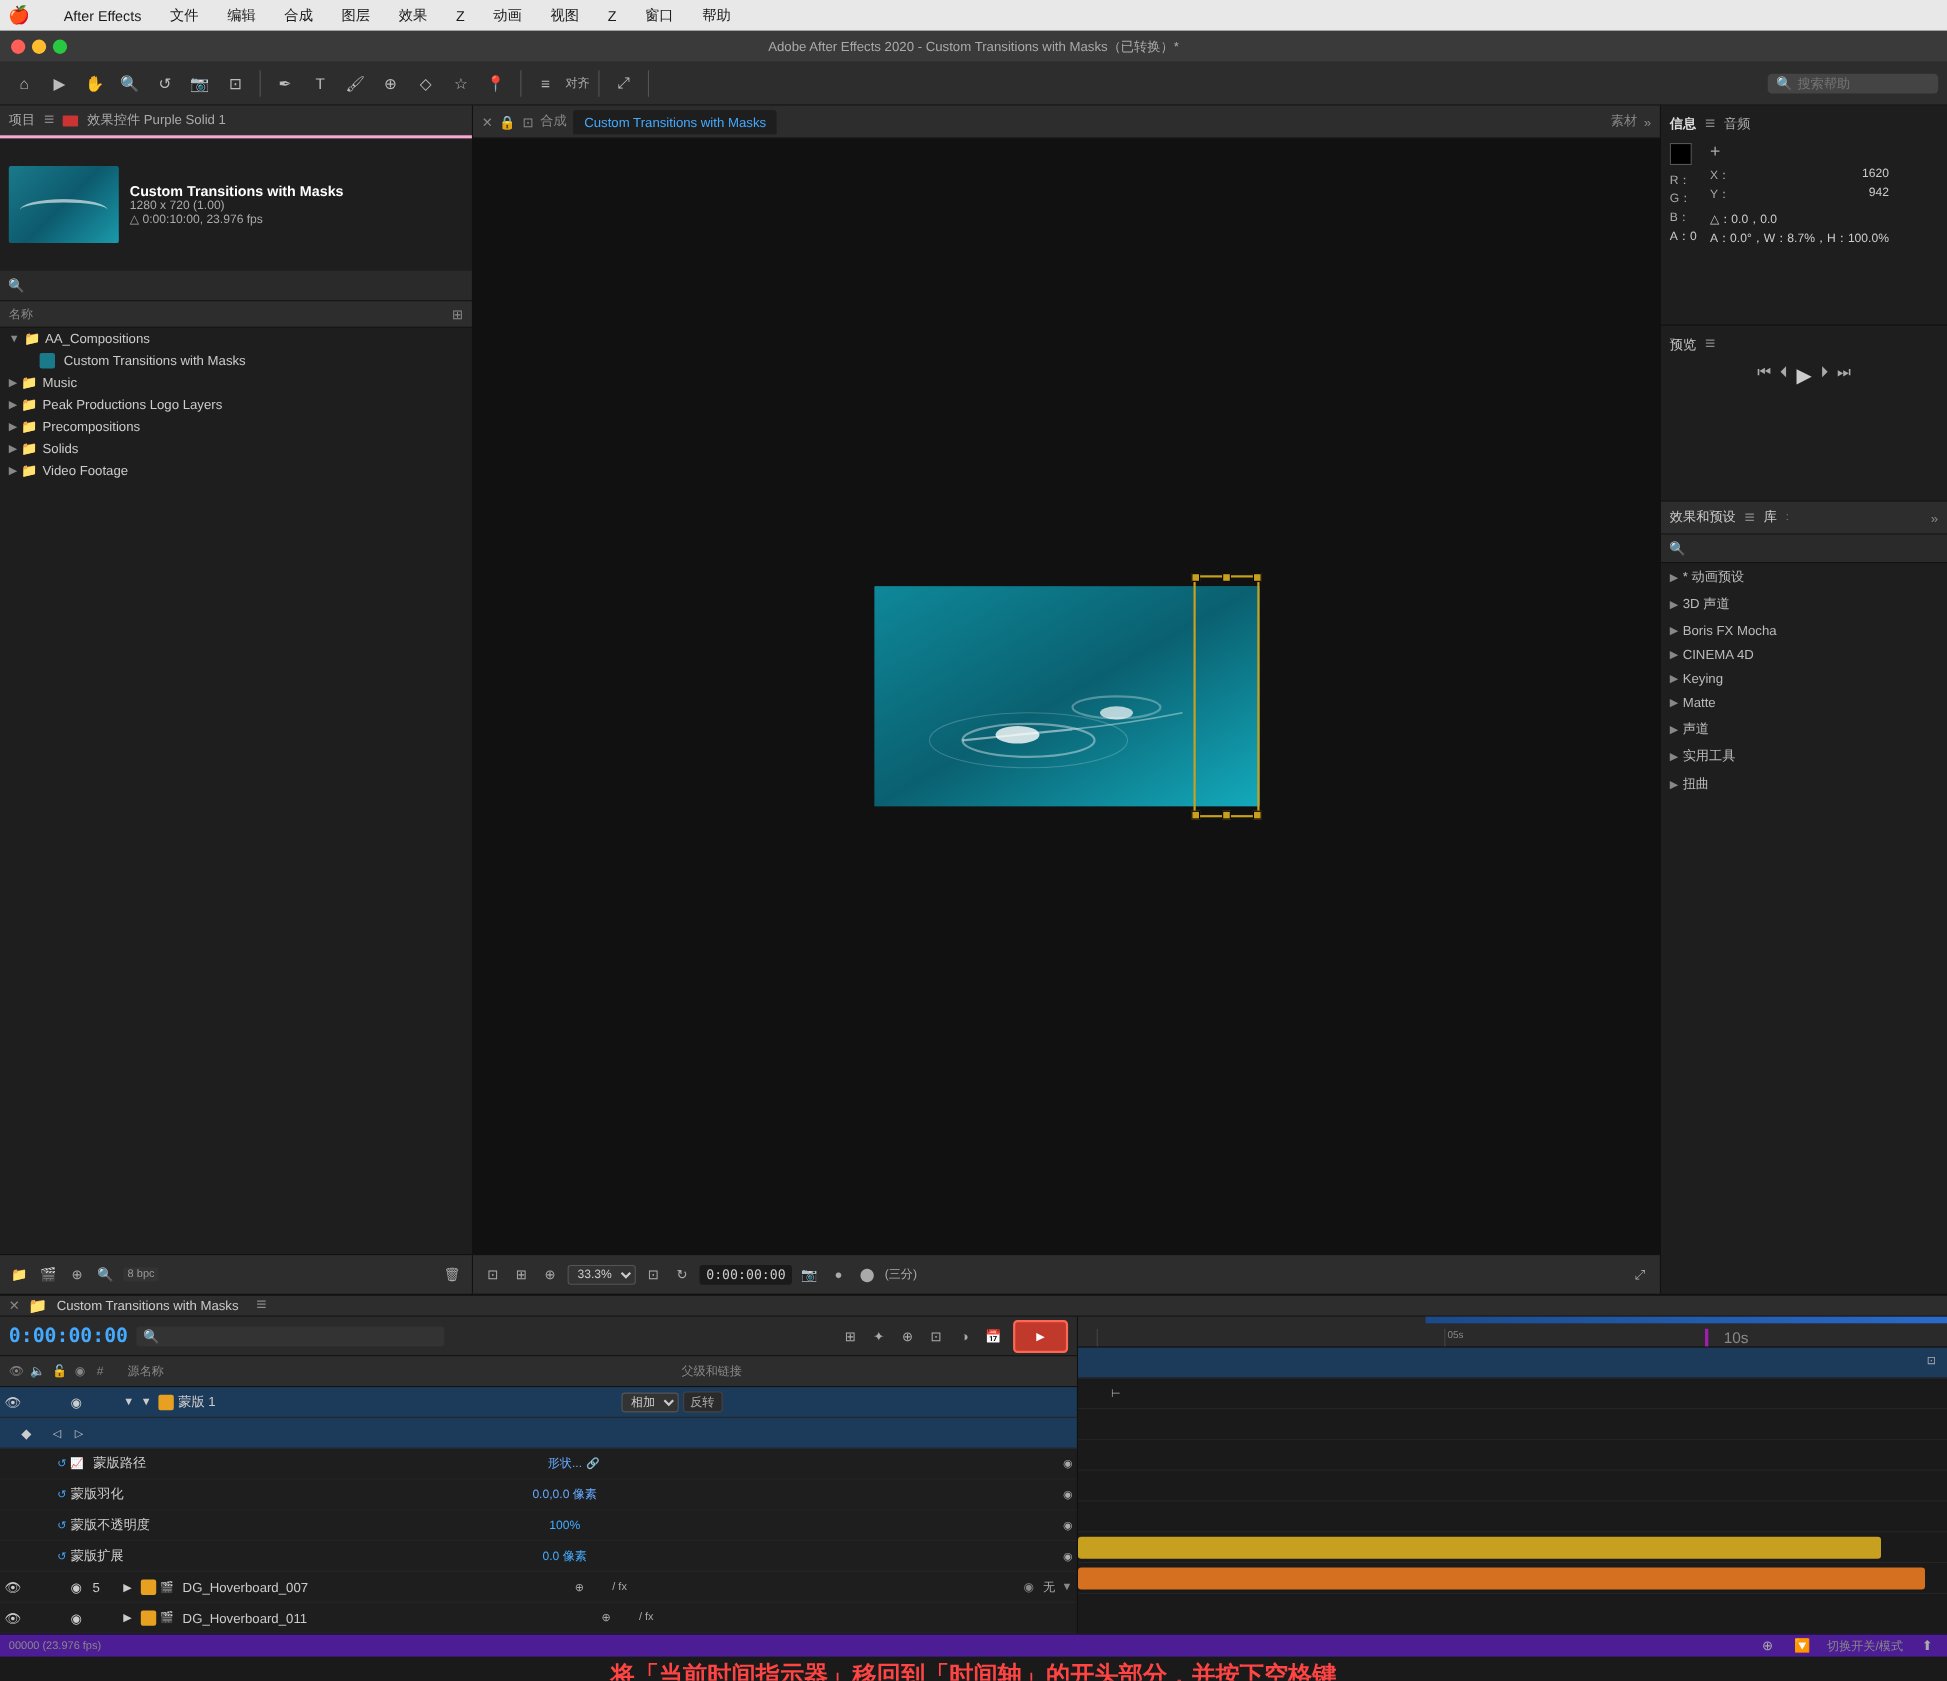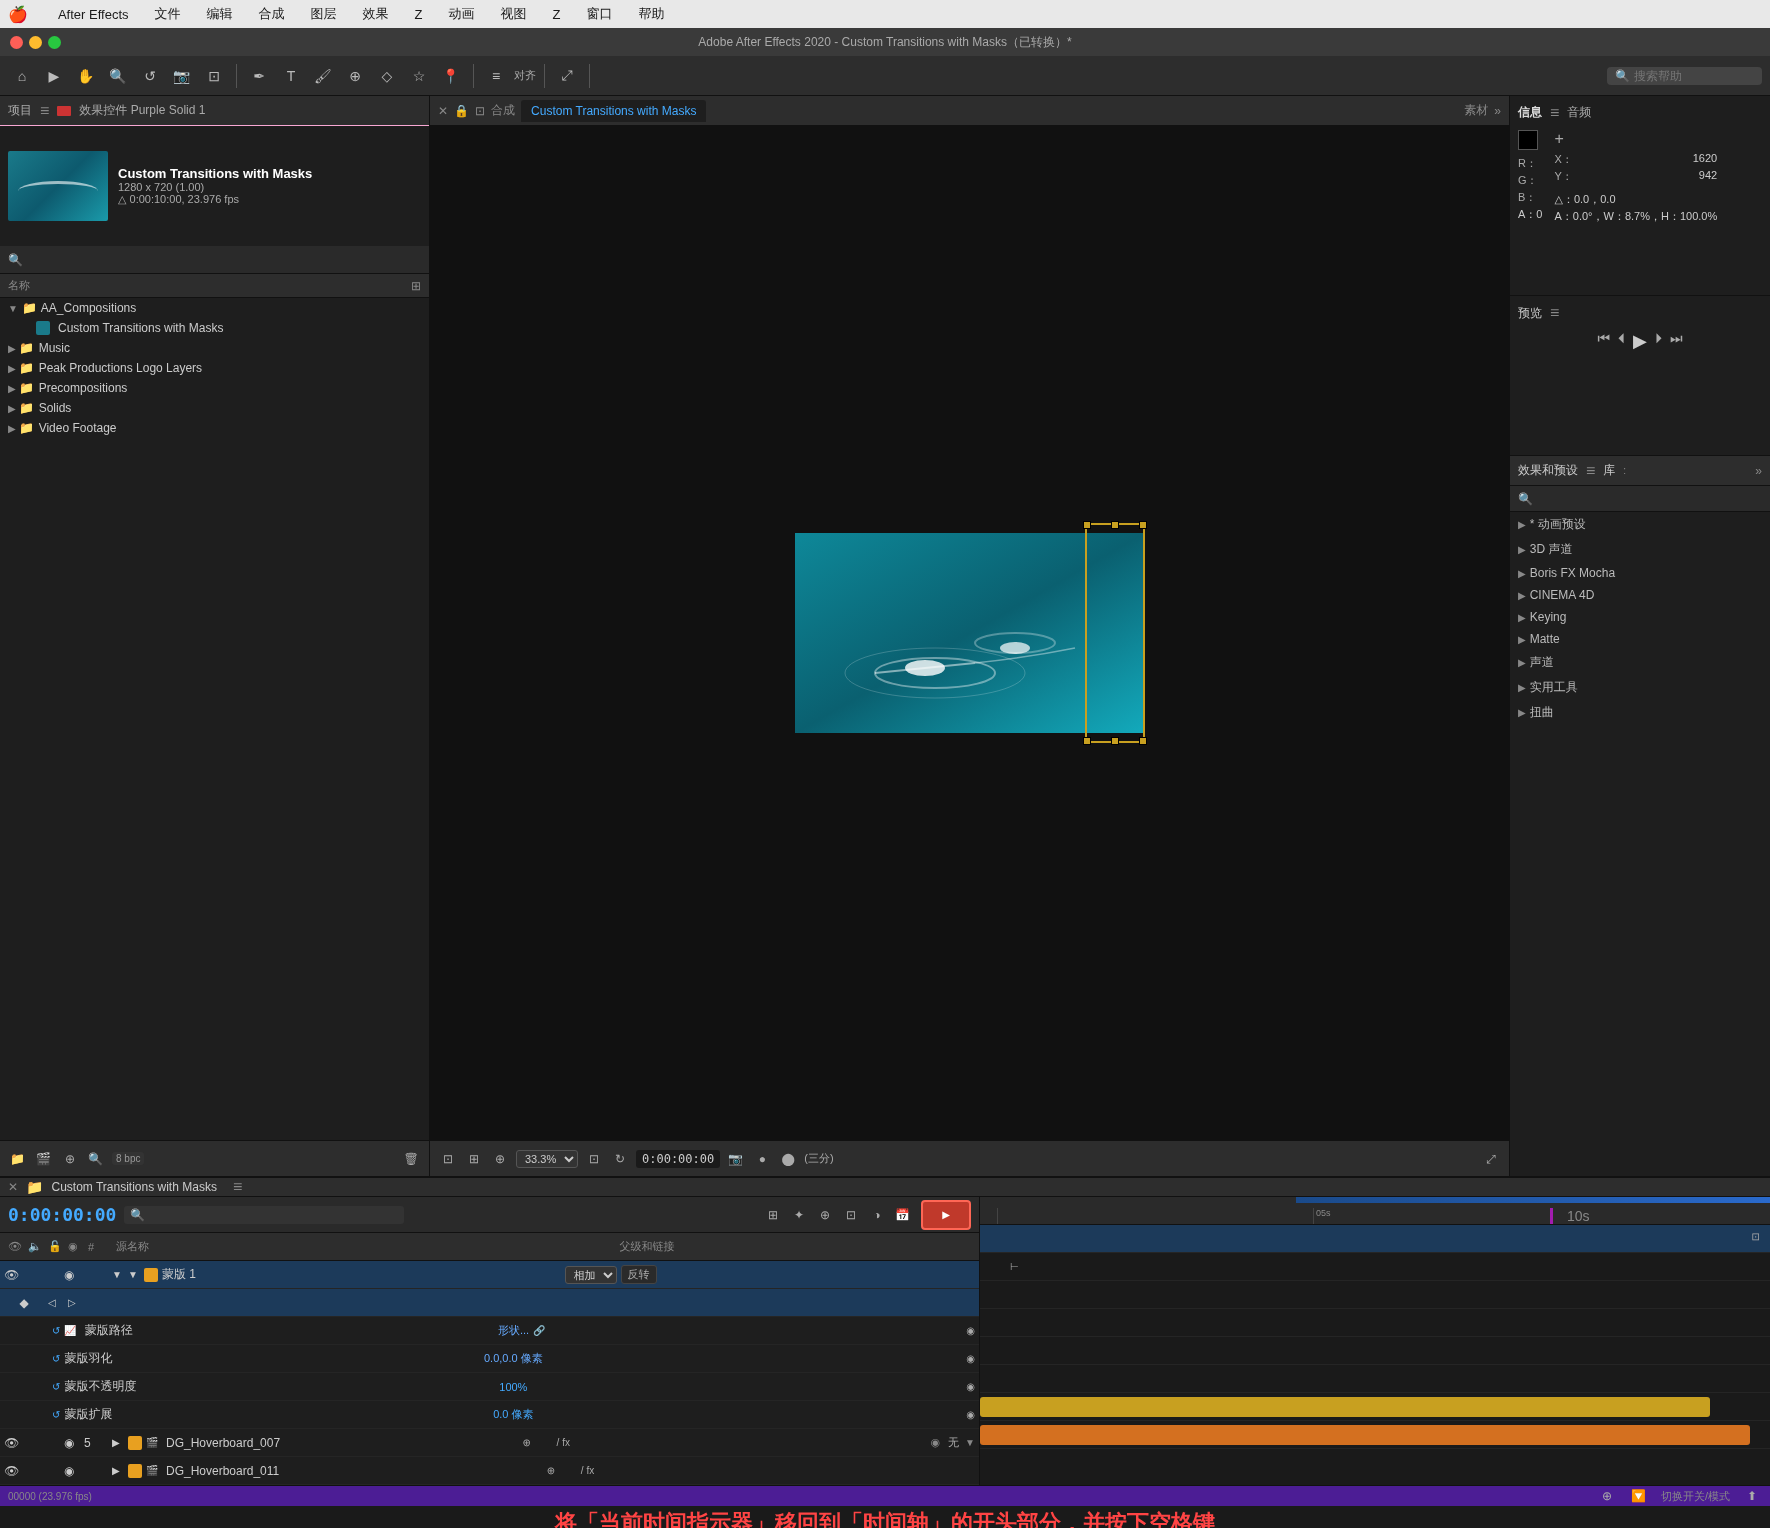--- a/index.html
+++ b/index.html
@@ -114,21 +114,21 @@
       display: flex;
       flex-direction: column;
     }
     .panel-header {
       height: 30px;
       background: #2d2d2d;
       display: flex;
       align-items: center;
       padding: 0 8px;
       gap: 8px;
-      border-bottom: 1px solid #f9a8d4;
+      border-bottom: 3px solid #f9a8d4;
       font-size: 12px;
       color: #aaa;
     }
     .panel-header-icon {
       width: 14px; height: 10px;
       background: #cc3333;
       border-radius: 1px;
     }
     .panel-thumbnail {
       height: 120px;

